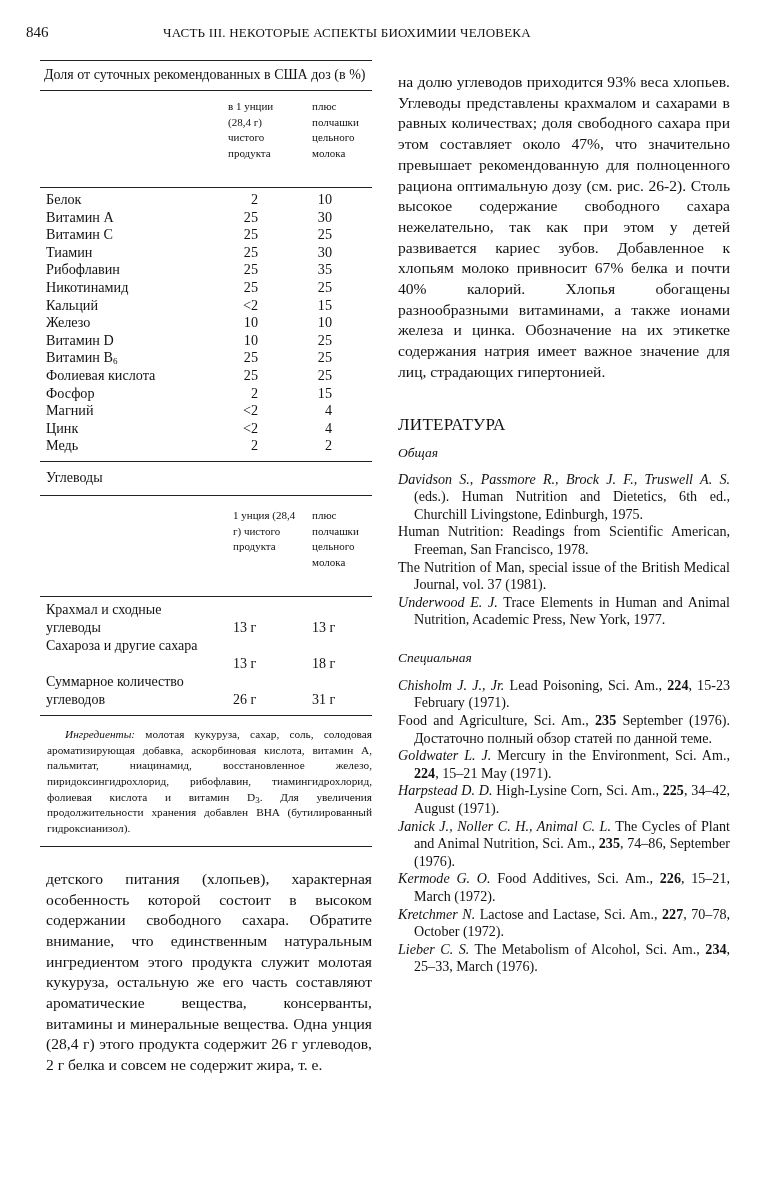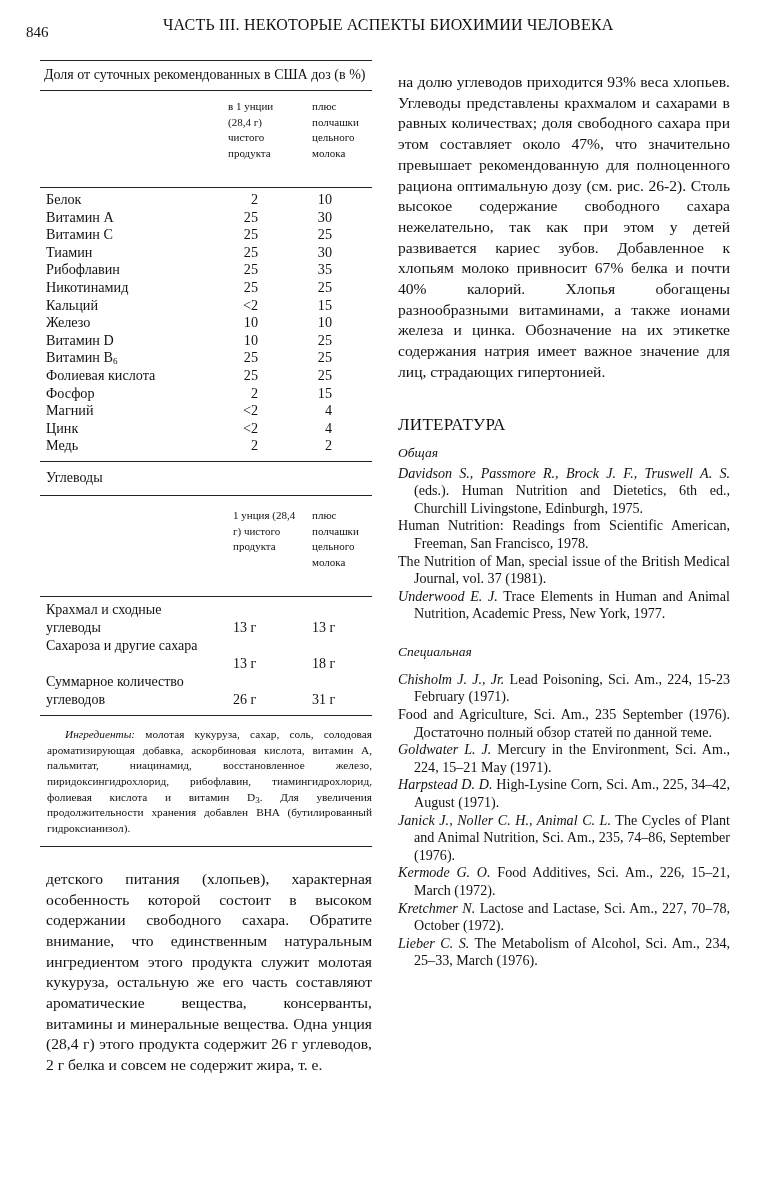--- a/index.html
+++ b/index.html
@@ -2,21 +2,21 @@
 <html><head>
 <meta charset="utf-8">
 <style>
   html, body { margin: 0; padding: 0; background: #ffffff; }
   body {
     width: 780px; height: 1200px; position: relative; overflow: hidden;
     font-family: "Liberation Serif", "DejaVu Serif", serif;
     color: #111;
   }
   .page-number { position: absolute; left: 26px; top: 24px; font-size: 15px; }
-  .running-head { position: absolute; left: 163px; top: 16px; font-size: 16px; letter-spacing: 0.2px; }
+  .running-head { position: absolute; left: 163px; top: 25px; font-size: 13px; letter-spacing: 0.2px; }
 
   .col-left { position: absolute; left: 40px; top: 60px; width: 332px; }
   .col-right { position: absolute; left: 398px; top: 72px; width: 332px; }
 
   .rule { border-top: 1.5px solid #222; height: 0; }
 
   .tbl-caption { font-size: 14px; line-height: 18px; padding: 5px 0 6px 4px; }
   .col-head-row { position: relative; height: 96px; font-size: 11px; line-height: 15.6px; }
   .col-head-row .h1 { position: absolute; left: 188px; top: 8px; width: 70px; }
   .col-head-row .h2 { position: absolute; left: 272px; top: 8px; width: 60px; text-align: justify; }
@@ -38,25 +38,25 @@
   .carb-row .c1 { position: absolute; left: 193px; top: 18px; }
   .carb-row .c2 { position: absolute; left: 272px; top: 18px; }
 
   .ingredients { font-size: 11.3px; line-height: 15.7px; text-align: justify; padding: 11px 0 9px 7px; text-indent: 18px; }
   .ingredients .label { font-style: italic; }
 
   .body-text { font-size: 15.6px; line-height: 20.7px; text-align: justify; }
   .left-body { margin-top: 22px; padding-left: 6px; }
 
   .lit-heading { font-size: 17px; margin-top: 32px; letter-spacing: 0.3px; }
-  .lit-sub { font-size: 13.5px; font-style: italic; margin-top: 10px; margin-bottom: 4px; }
+  .lit-sub { font-size: 13.5px; font-style: italic; margin-top: 10px; margin-bottom: 10px; }
   .lit-sub.special { margin-top: 21px; margin-bottom: 11px; }
   .ref { font-size: 14.1px; line-height: 17.6px; text-align: justify; padding-left: 16px; text-indent: -16px; margin-bottom: 0; }
   .ref .auth { font-style: italic; }
-  .ref b { font-weight: normal; }
+  .ref b { font-weight: bold; }
 </style>
 </head>
 <body>
 
 <div class="page-number">846</div>
 <div class="running-head">ЧАСТЬ III. НЕКОТОРЫЕ АСПЕКТЫ БИОХИМИИ ЧЕЛОВЕКА</div>
 
 <div class="col-left">
   <div class="rule"></div>
   <div class="tbl-caption">Доля от суточных рекомендованных в США доз (в %)</div>

